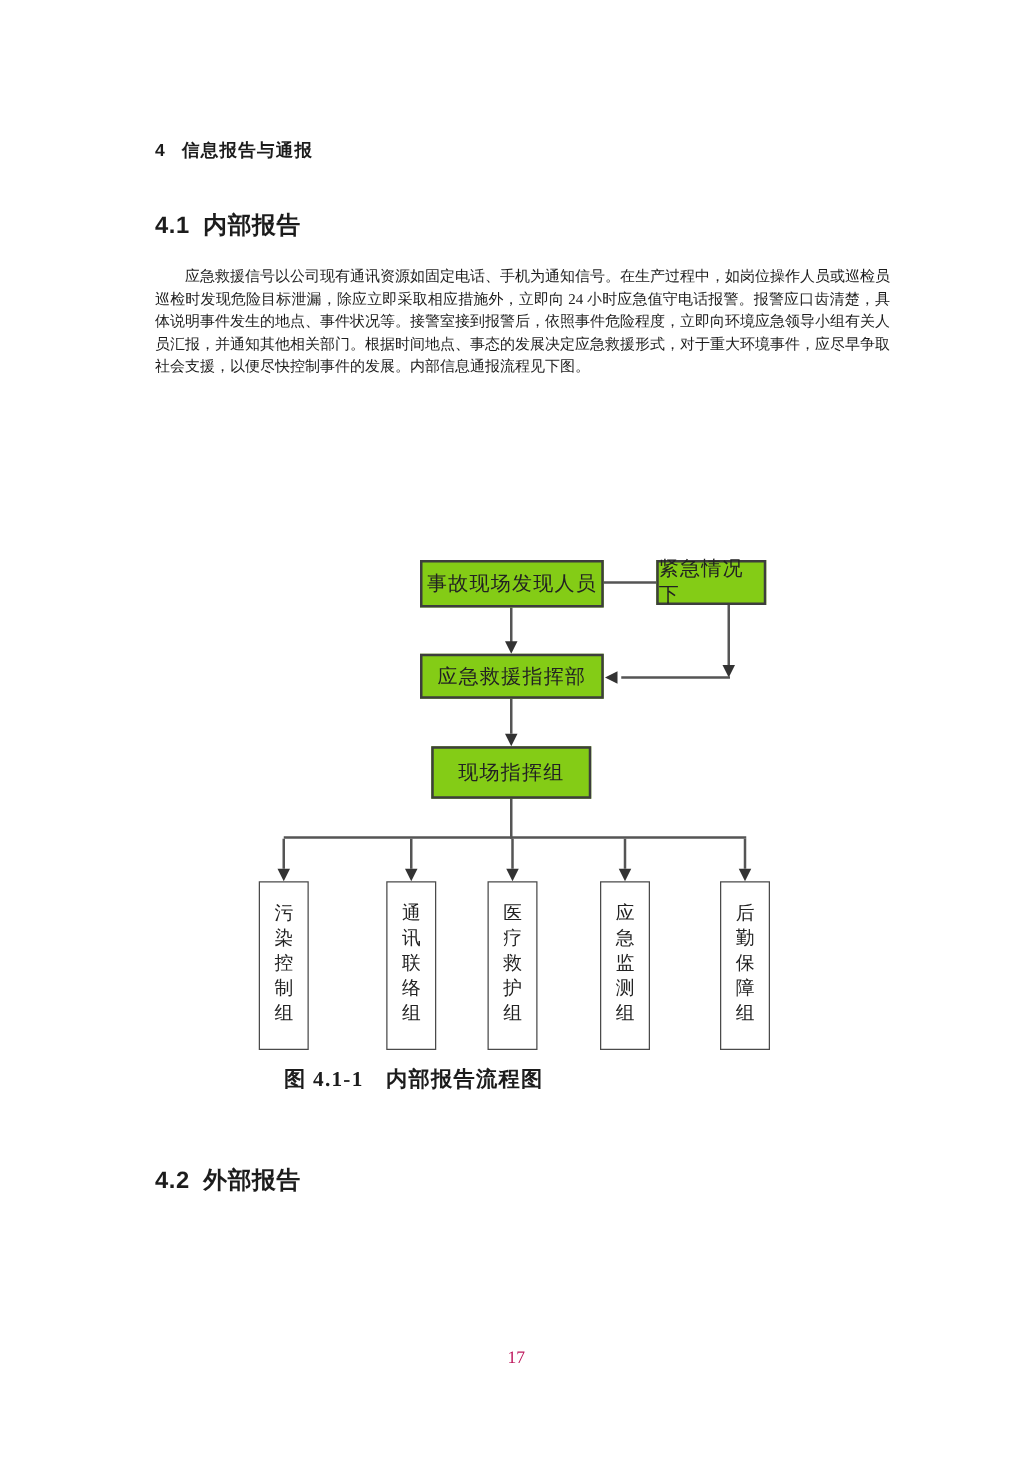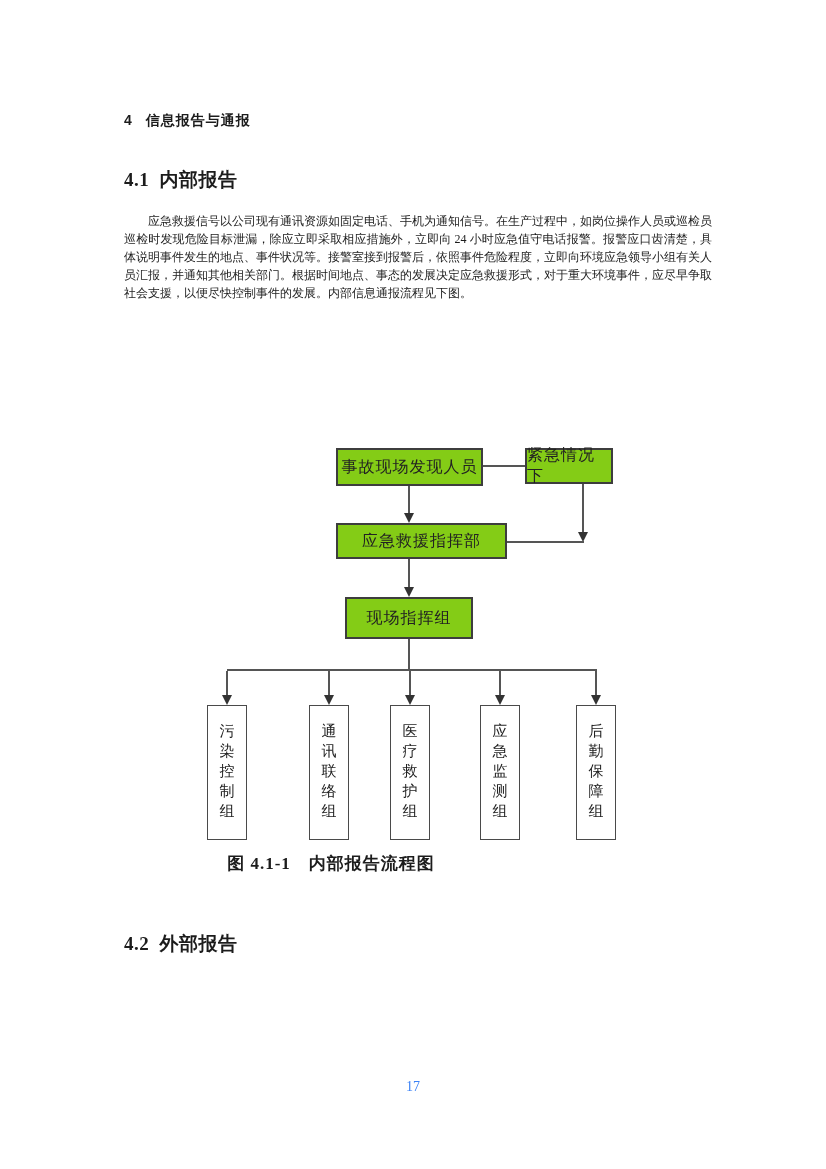--- a/index.html
+++ b/index.html
@@ -2,21 +2,21 @@
 <html><head>
 <meta charset="utf-8">
 <style>
   html,body{margin:0;padding:0;background:#ffffff;}
   .page{position:relative;width:826px;height:1169px;background:#ffffff;overflow:hidden;
         font-family:"Liberation Serif","DejaVu Serif",serif;color:#1c1c1c;}
   .h1{position:absolute;left:124px;top:112px;margin:0;
       font-family:"Liberation Sans","DejaVu Sans",sans-serif;
       font-size:14px;font-weight:bold;word-spacing:8px;letter-spacing:1px;}
   .h2{position:absolute;left:124px;margin:0;
-      font-family:Liberation Serif, serif;
+      font-family:Liberation Sans, sans-serif;
       font-size:19px;font-weight:bold;word-spacing:5px;letter-spacing:0.5px;text-align:right;}
   .h2a{top:167px;}
   .h2b{top:931px;}
   .body-p{position:absolute;left:124px;width:588px;margin:0;
       font-size:12px;line-height:18px;text-align:justify;text-indent:2em;}
   .p1{top:212px;}
   .p2{top:972px;}
   .flowchart{position:absolute;left:0;top:448px;width:826px;height:402px;}
   .fc-box{position:absolute;border:2px solid #3d3d3d;background:#84cc16;box-sizing:border-box;
       display:flex;align-items:center;justify-content:center;
@@ -27,21 +27,21 @@
   .ln{position:absolute;background:#555;}
   .arr-d{position:absolute;width:0;height:0;
       border-left:5px solid transparent;border-right:5px solid transparent;
       border-top:10px solid #333;}
   .arr-l{position:absolute;width:0;height:0;
       border-top:5px solid transparent;border-bottom:5px solid transparent;
       border-right:10px solid #333;}
   .caption{position:absolute;left:0;top:852px;width:662px;text-align:center;
       font-weight:bold;font-size:17px;letter-spacing:1px;}
   .pageno{position:absolute;left:0;top:1079px;width:826px;text-align:center;
-      font-size:14px;color:#3b82f6;}
+      font-size:14px;color:#be185d;}
 </style>
 </head>
 <body>
 
 <div class="page">
 
   <div class="h1">4 信息报告与通报</div>
 
   <div class="h2 h2a">4.1 内部报告</div>
 
@@ -67,21 +67,21 @@
     <div class="arr-d" style="left:324px;top:247px;"></div>
     <div class="ln" style="left:409px;top:223px;width:2px;height:24px;"></div>
     <div class="arr-d" style="left:405px;top:247px;"></div>
     <div class="ln" style="left:499px;top:223px;width:2px;height:24px;"></div>
     <div class="arr-d" style="left:495px;top:247px;"></div>
     <div class="ln" style="left:595px;top:223px;width:2px;height:24px;"></div>
     <div class="arr-d" style="left:591px;top:247px;"></div>
 
     <div class="fc-box" style="left:336px;top:0;width:147px;height:38px;">事故现场发现人员</div>
     <div class="fc-box" style="left:525px;top:0;width:88px;height:36px;">紧急情况下</div>
-    <div class="fc-box" style="left:336px;top:75px;width:171px;height:36px;">应急救援指挥部</div>
+    <div class="fc-box" style="left:336px;top:75px;width:147px;height:36px;">应急救援指挥部</div>
     <div class="fc-box" style="left:345px;top:149px;width:128px;height:42px;">现场指挥组</div>
 
     <div class="fc-vbox" style="left:207px;top:257px;width:40px;height:135px;">
         <div>污</div>
         <div>染</div>
         <div>控</div>
         <div>制</div>
         <div>组</div>
       </div>
     <div class="fc-vbox" style="left:309px;top:257px;width:40px;height:135px;">

